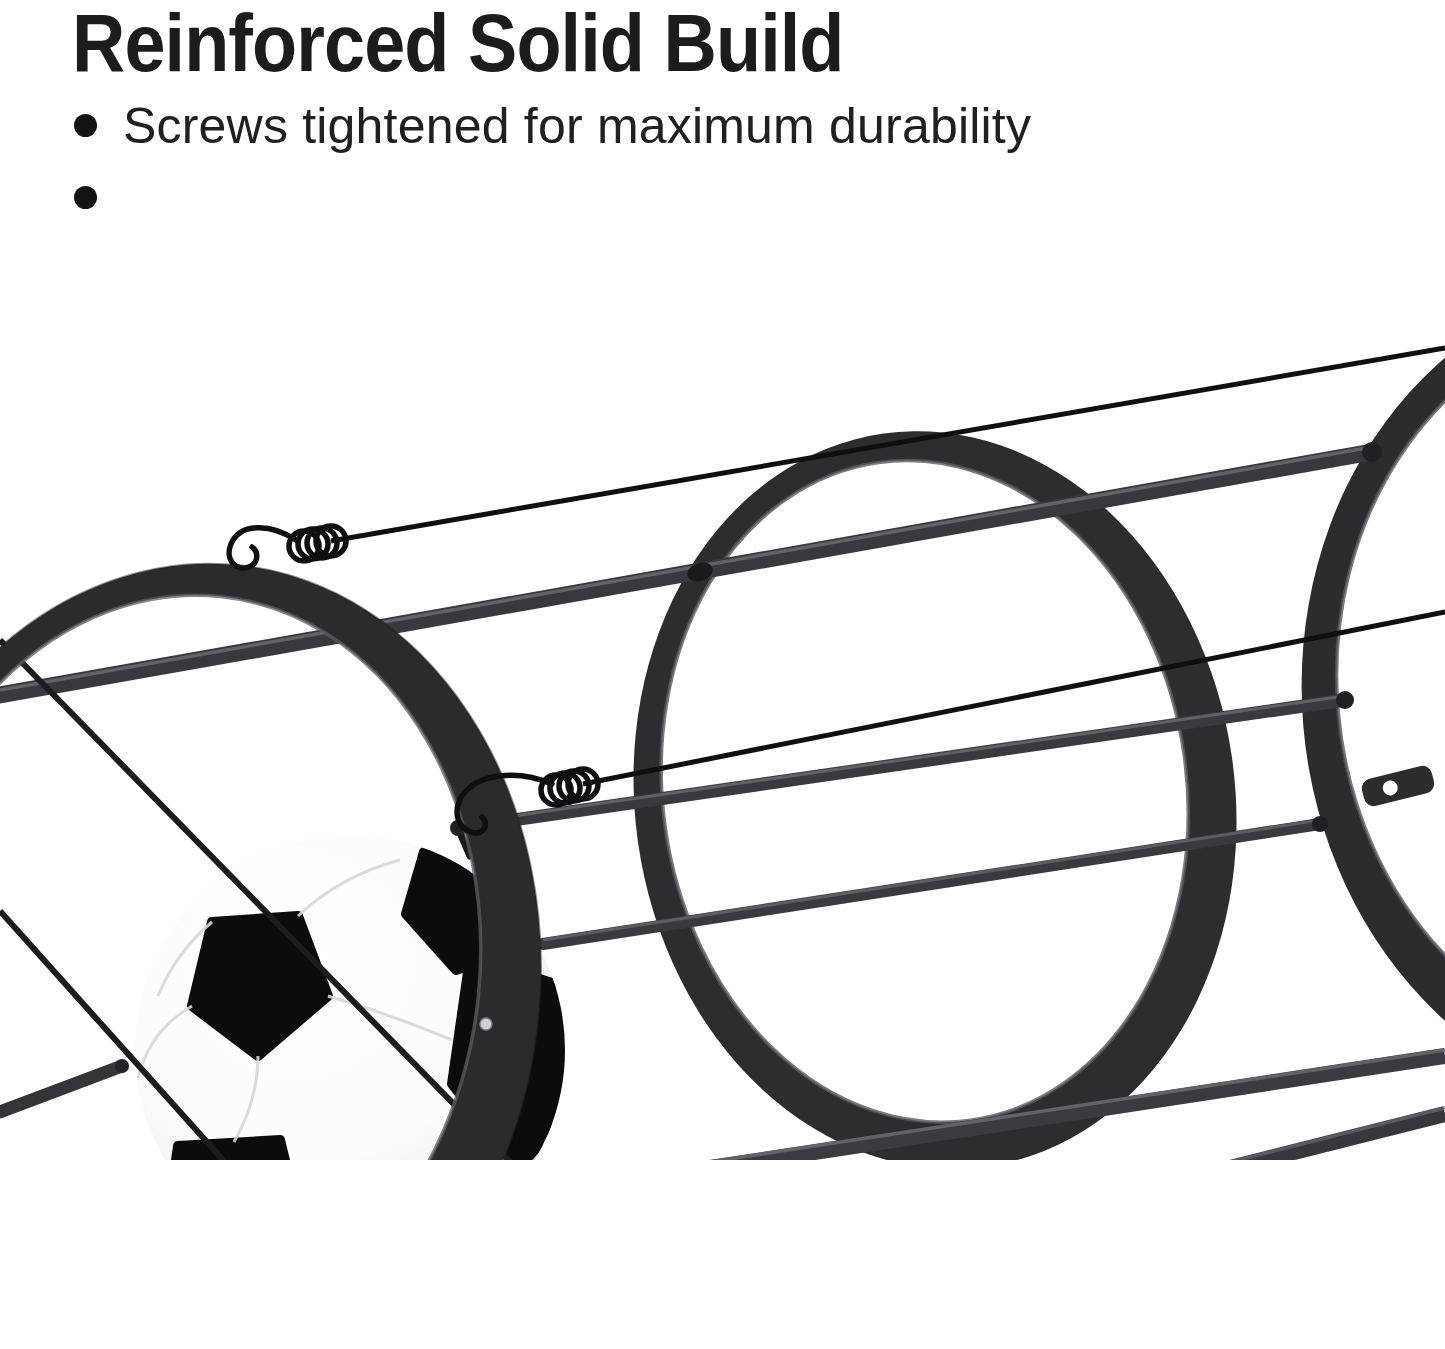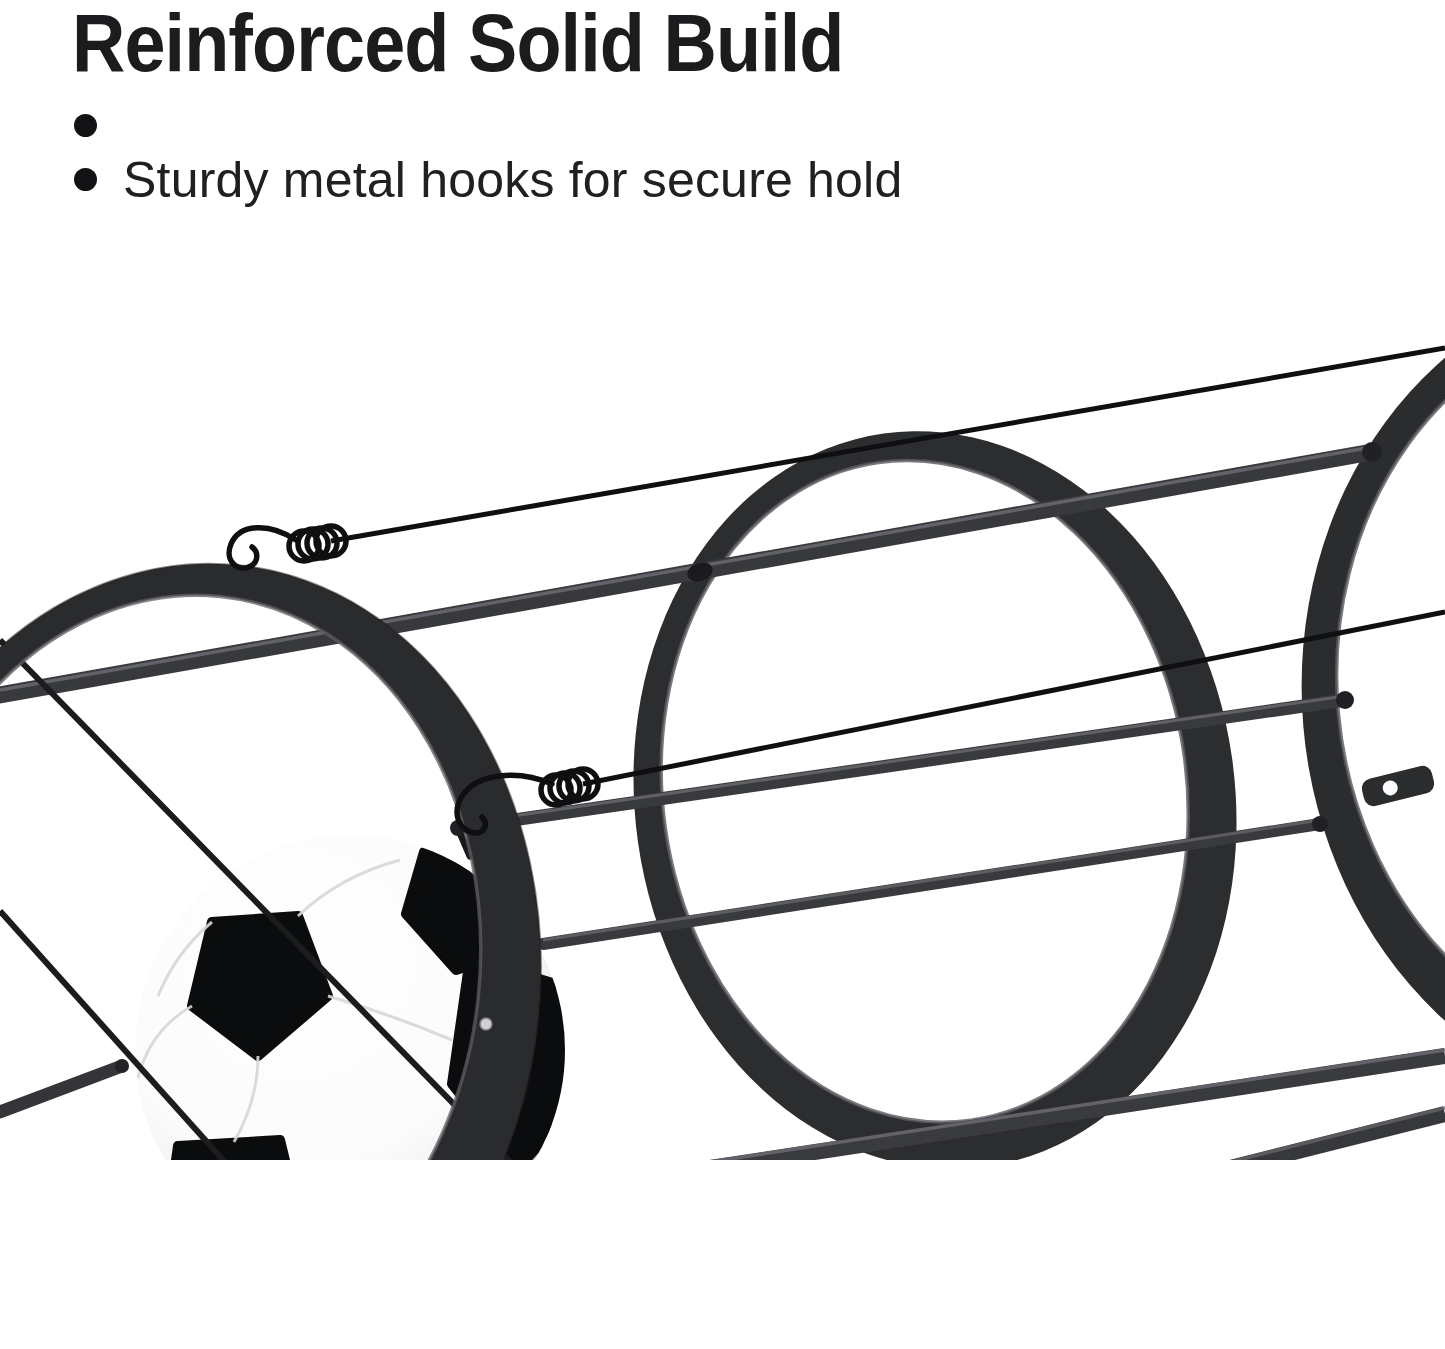--- a/index.html
+++ b/index.html
@@ -27,24 +27,24 @@
 </head>
 <body>
 
 <div class="canvas">
 
   <div class="headline">Reinforced Solid Build</div>
 
   <div class="bullets">
     <div class="bullet-row">
       <div class="bullet-dot"></div>
+      <div class="bullet-text">Screws tightened for maximum durability</div>
     </div>
     <div class="bullet-row">
       <div class="bullet-dot"></div>
-      <div class="bullet-text">Sturdy metal hooks for secure hold</div>
     </div>
   </div>
 
   <svg class="photo" viewBox="0 0 1445 1349">
     <defs>
       <radialGradient id="ballGrad" cx="0.38" cy="0.30" r="0.85">
         <stop offset="0" stop-color="#ffffff"></stop>
         <stop offset="0.55" stop-color="#fbfbfc"></stop>
         <stop offset="0.80" stop-color="#ebecee"></stop>
         <stop offset="0.93" stop-color="#d4d5d7"></stop>

